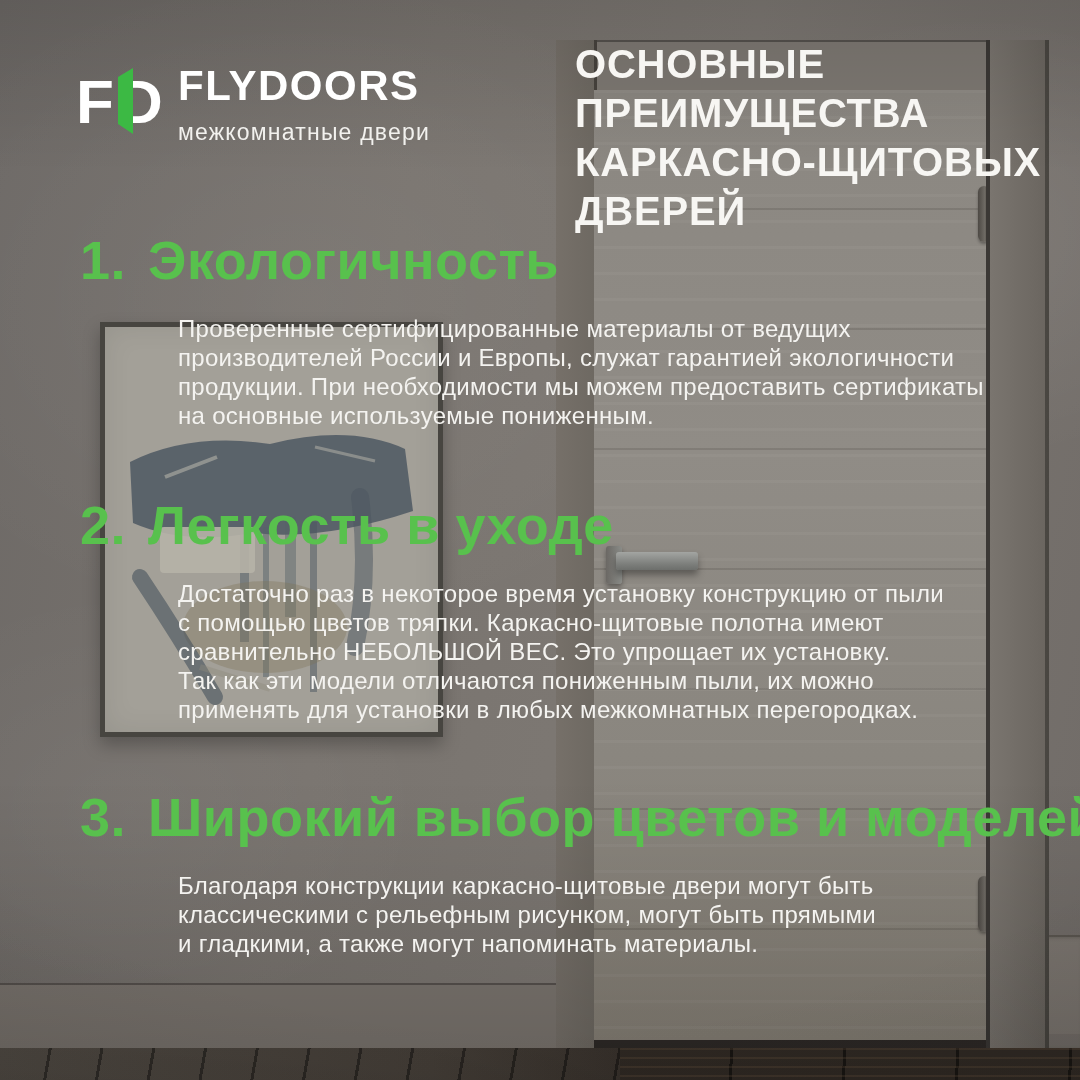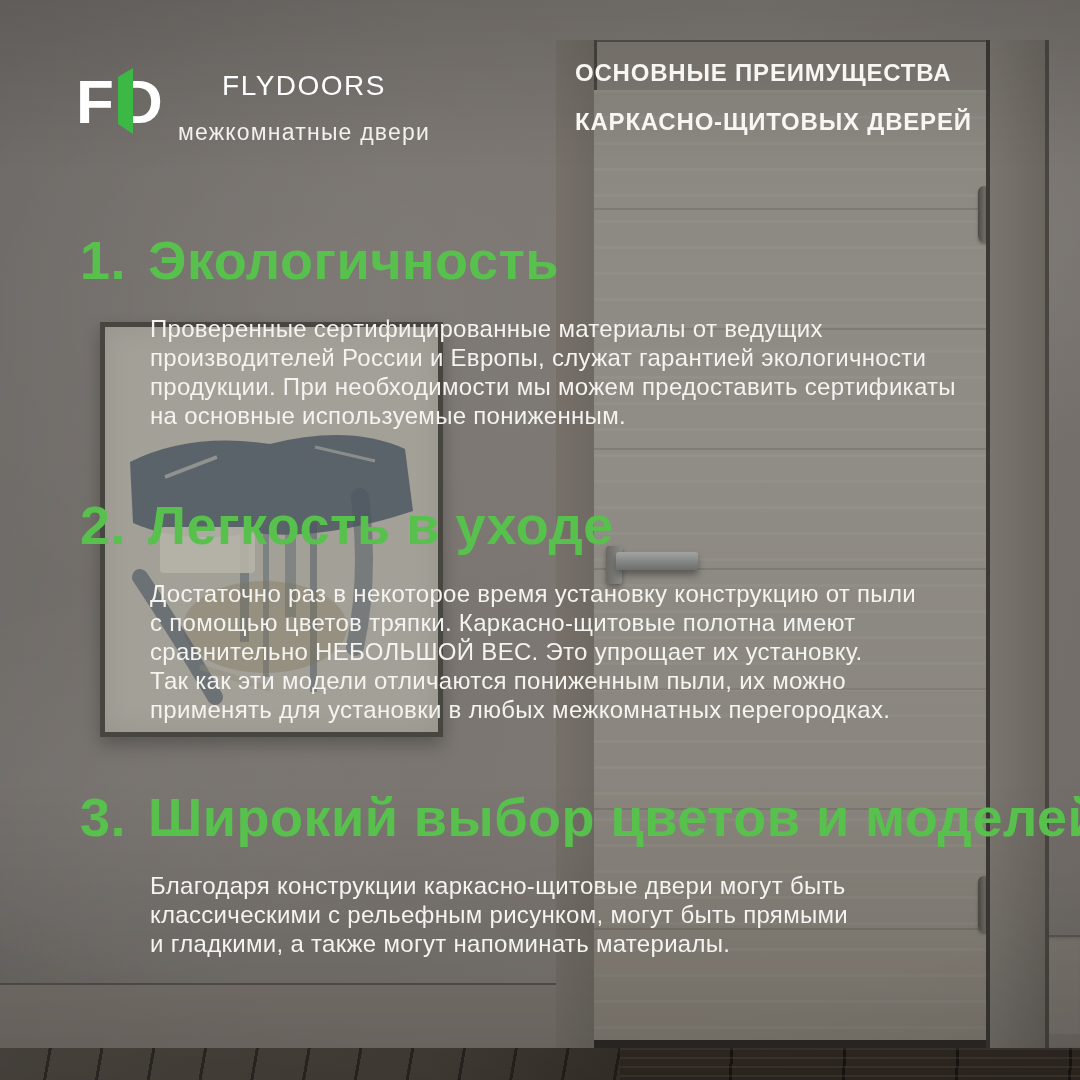--- a/index.html
+++ b/index.html
@@ -93,43 +93,43 @@
   .vignette{
     left:0;top:0;width:1080px;height:1080px;pointer-events:none;
     background:
       linear-gradient(180deg, rgba(0,0,0,.12) 0%, rgba(0,0,0,0) 16%, rgba(0,0,0,0) 72%, rgba(0,0,0,.16) 100%),
       radial-gradient(140% 100% at 50% 40%, rgba(0,0,0,0) 55%, rgba(25,22,20,.2) 100%);
   }
   
   .logo{left:76px;top:64px;display:flex;align-items:flex-start;gap:10px;}
   .logo-text{display:flex;flex-direction:column;}
   .brand{
-    color:#ffffff;font-size:28px;font-weight:normal;letter-spacing:1.5px;line-height:44px;text-align:center;
+    color:#ffffff;font-size:42px;font-weight:bold;letter-spacing:1.5px;line-height:44px;
   }
   .tagline{
     color:#f2f1ee;font-size:23px;font-weight:normal;letter-spacing:1.2px;line-height:26px;margin-top:11px;
   }
   .title{
-    left:575px;top:48px;width:500px;
-    color:#f7f6f3;font-size:24px;font-weight:bold;letter-spacing:.8px;line-height:49px;
+    left:575px;top:40px;width:500px;
+    color:#f7f6f3;font-size:40px;font-weight:bold;letter-spacing:.8px;line-height:49px;
   }
   .section{left:80px;width:975px;}
   .s1{top:230px;}
   .s2{top:495px;}
   .s3{top:787px;}
   .sec-head{display:flex;}
   .sec-num,.sec-title{
     color:#58c14d;font-size:54px;font-weight:bold;line-height:60px;letter-spacing:.5px;white-space:nowrap;
   }
   .sec-num{width:68px;flex:0 0 68px;}
   .sec-body{
     position:absolute;left:70px;top:84px;width:900px;
     color:#f4f3f0;font-size:24px;line-height:29px;letter-spacing:.3px;font-weight:normal;
   }
-  .pline{white-space:nowrap;}
+  .pline{white-space:nowrap;margin-left:28px;}
 </style>
 </head>
 <body>
 
 <div class="poster">
 
   <div class="abs wall"></div>
 
   <div class="abs baseboard-left"></div>
   <div class="abs baseboard-right"></div>

